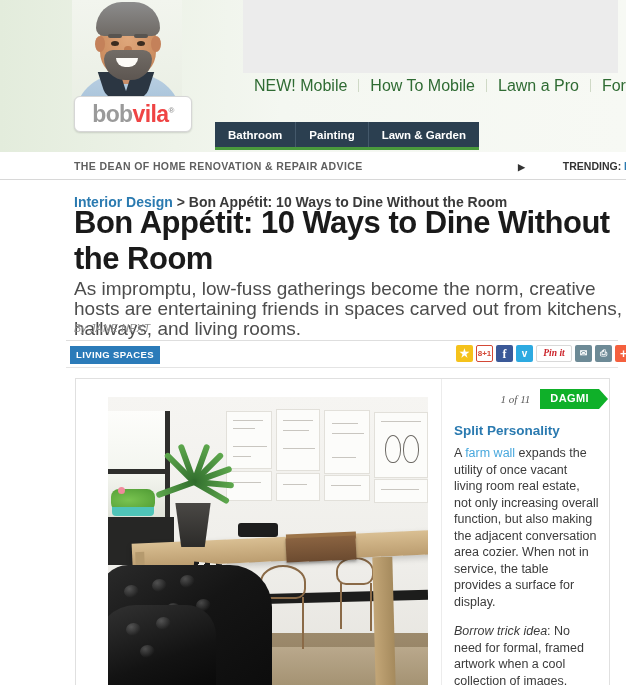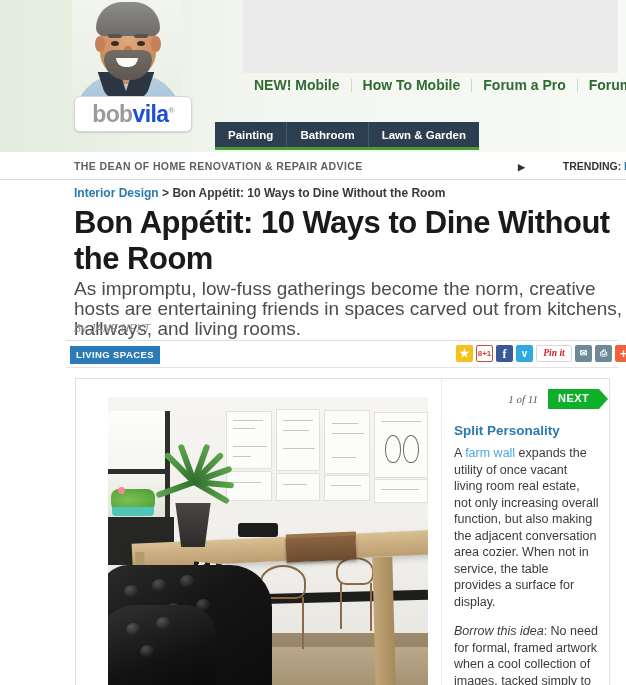--- a/index.html
+++ b/index.html
@@ -77,31 +77,31 @@
     position: absolute; left: 74px; top: 96px;
     width: 118px; height: 36px;
     background: #ffffff;
     border: 1px solid #d6d6d6;
     border-radius: 6px;
     box-shadow: 0 1px 2px rgba(0,0,0,.14);
     display: flex; align-items: center; justify-content: center;
   }
   .logo-text { font-size: 23px; font-weight: bold; letter-spacing: -0.6px; line-height:1; }
   .logo-bob { color: #9a9a9a; }
-  .logo-vila { color: #1d4ed8; }
+  .logo-vila { color: #ef4444; }
   .logo-tm { color:#9a9a9a; font-size:8px; vertical-align:super; }
 
   
   .util-nav {
     position: absolute; left: 243px; top: 79px; width: 383px;
     display: flex; align-items: center;
   }
   .util-nav a {
     color: #2f6b33; text-decoration: none;
-    font-size: 14px; font-weight: bold;
+    font-size: 16px; font-weight: normal;
     padding: 0 11px; white-space: nowrap;
     border-right: 1px solid #cfd9c6;
     line-height: 13px;
   }
   .util-nav a:last-child { border-right: none; }
 
   
   .cat-nav {
     position: absolute; left: 215px; top: 122px;
     height: 28px;
@@ -131,22 +131,22 @@
   .trending {
     position: absolute; left: 518px; top: 160px;
     font-size: 10.5px; font-weight: bold; white-space: nowrap;
   }
   .trending .caret { color:#333; font-size:9px; }
   .trending .lbl { color:#333;margin-left:35px; }
   .trending .item { color:#2a7ab0; }
 
   
   .breadcrumb {
-    position: absolute; left: 74px; top: 186px;
-    font-size: 12px; font-weight: bold; color: #3a3a3a; white-space: nowrap;
+    position: absolute; left: 74px; top: 194px;
+    font-size: 14px; font-weight: bold; color: #3a3a3a; white-space: nowrap;
   }
   .breadcrumb .crumb-link { color: #2a7ab0; }
   .breadcrumb .sep { color: #3a3a3a; font-weight: bold; }
 
   .headline {
     position: absolute; left: 74px; top: 205px; width: 544px;
     font-size: 31px; font-weight: bold; color: #1a1a1a;
     line-height: 36px; letter-spacing: -0.5px;
     margin: 0;
   }
@@ -372,28 +372,28 @@
 
     <div class="logo">
       <span class="logo-text">
         <span class="logo-bob">bob</span><span class="logo-vila">vila</span><span class="logo-tm">®</span>
       </span>
     </div>
 
     <div class="util-nav">
       <a href="#">NEW! Mobile</a>
       <a href="#">How To Mobile</a>
-      <a href="#">Forum a Pro</a>
+      <a href="#">Lawn a Pro</a>
       <a href="#">Forum</a>
       <a href="#">Newsletters</a>
     </div>
 
     <div class="cat-nav">
+      <div class="cat">Bathroom</div>
       <div class="cat">Painting</div>
-      <div class="cat">Bathroom</div>
       <div class="cat">Lawn &amp; Garden</div>
     </div>
   </div>
 
   <div class="tagline-bar"></div>
   <div class="tagline">THE DEAN OF HOME RENOVATION &amp; REPAIR ADVICE</div>
   <div class="trending">
     <span class="caret">▶</span>
     <span class="lbl">TRENDING:</span>
     <span class="item">Dishwas</span>
@@ -521,26 +521,26 @@
       <div class="ph-sofa-arm">
         <div class="ph-tuft" style="left:30px;top:18px;"></div>
         <div class="ph-tuft" style="left:60px;top:12px;"></div>
         <div class="ph-tuft" style="left:44px;top:40px;"></div>
       </div>
     </div>
 
     <div class="slide-caption">
       <div class="nav-row">
         <span class="counter">1 of 11</span>
-        <span class="next-btn">NEXT</span>
+        <span class="next-btn">DAGMI</span>
       </div>
 
       <div class="cap-title">Split Personality</div>
 
       <div class="cap-body">
         <p><span>A </span><a href="#">farm wall</a><span> expands the utility of once vacant living room real estate, not only increasing overall function, but also making the adjacent conversation area cozier. When not in service, the table provides a surface for display.</span></p>
-        <p><span class="ital">Borrow this idea</span><span>: No need for formal, framed artwork when a cool collection of images, tacked simply to the wall, does the trick.</span></p>
+        <p><span class="ital">Borrow trick idea</span><span>: No need for formal, framed artwork when a cool collection of images, tacked simply to the wall, does the trick.</span></p>
 
       </div>
     </div>
   </div>
 
 </div>
 
 </body></html>

